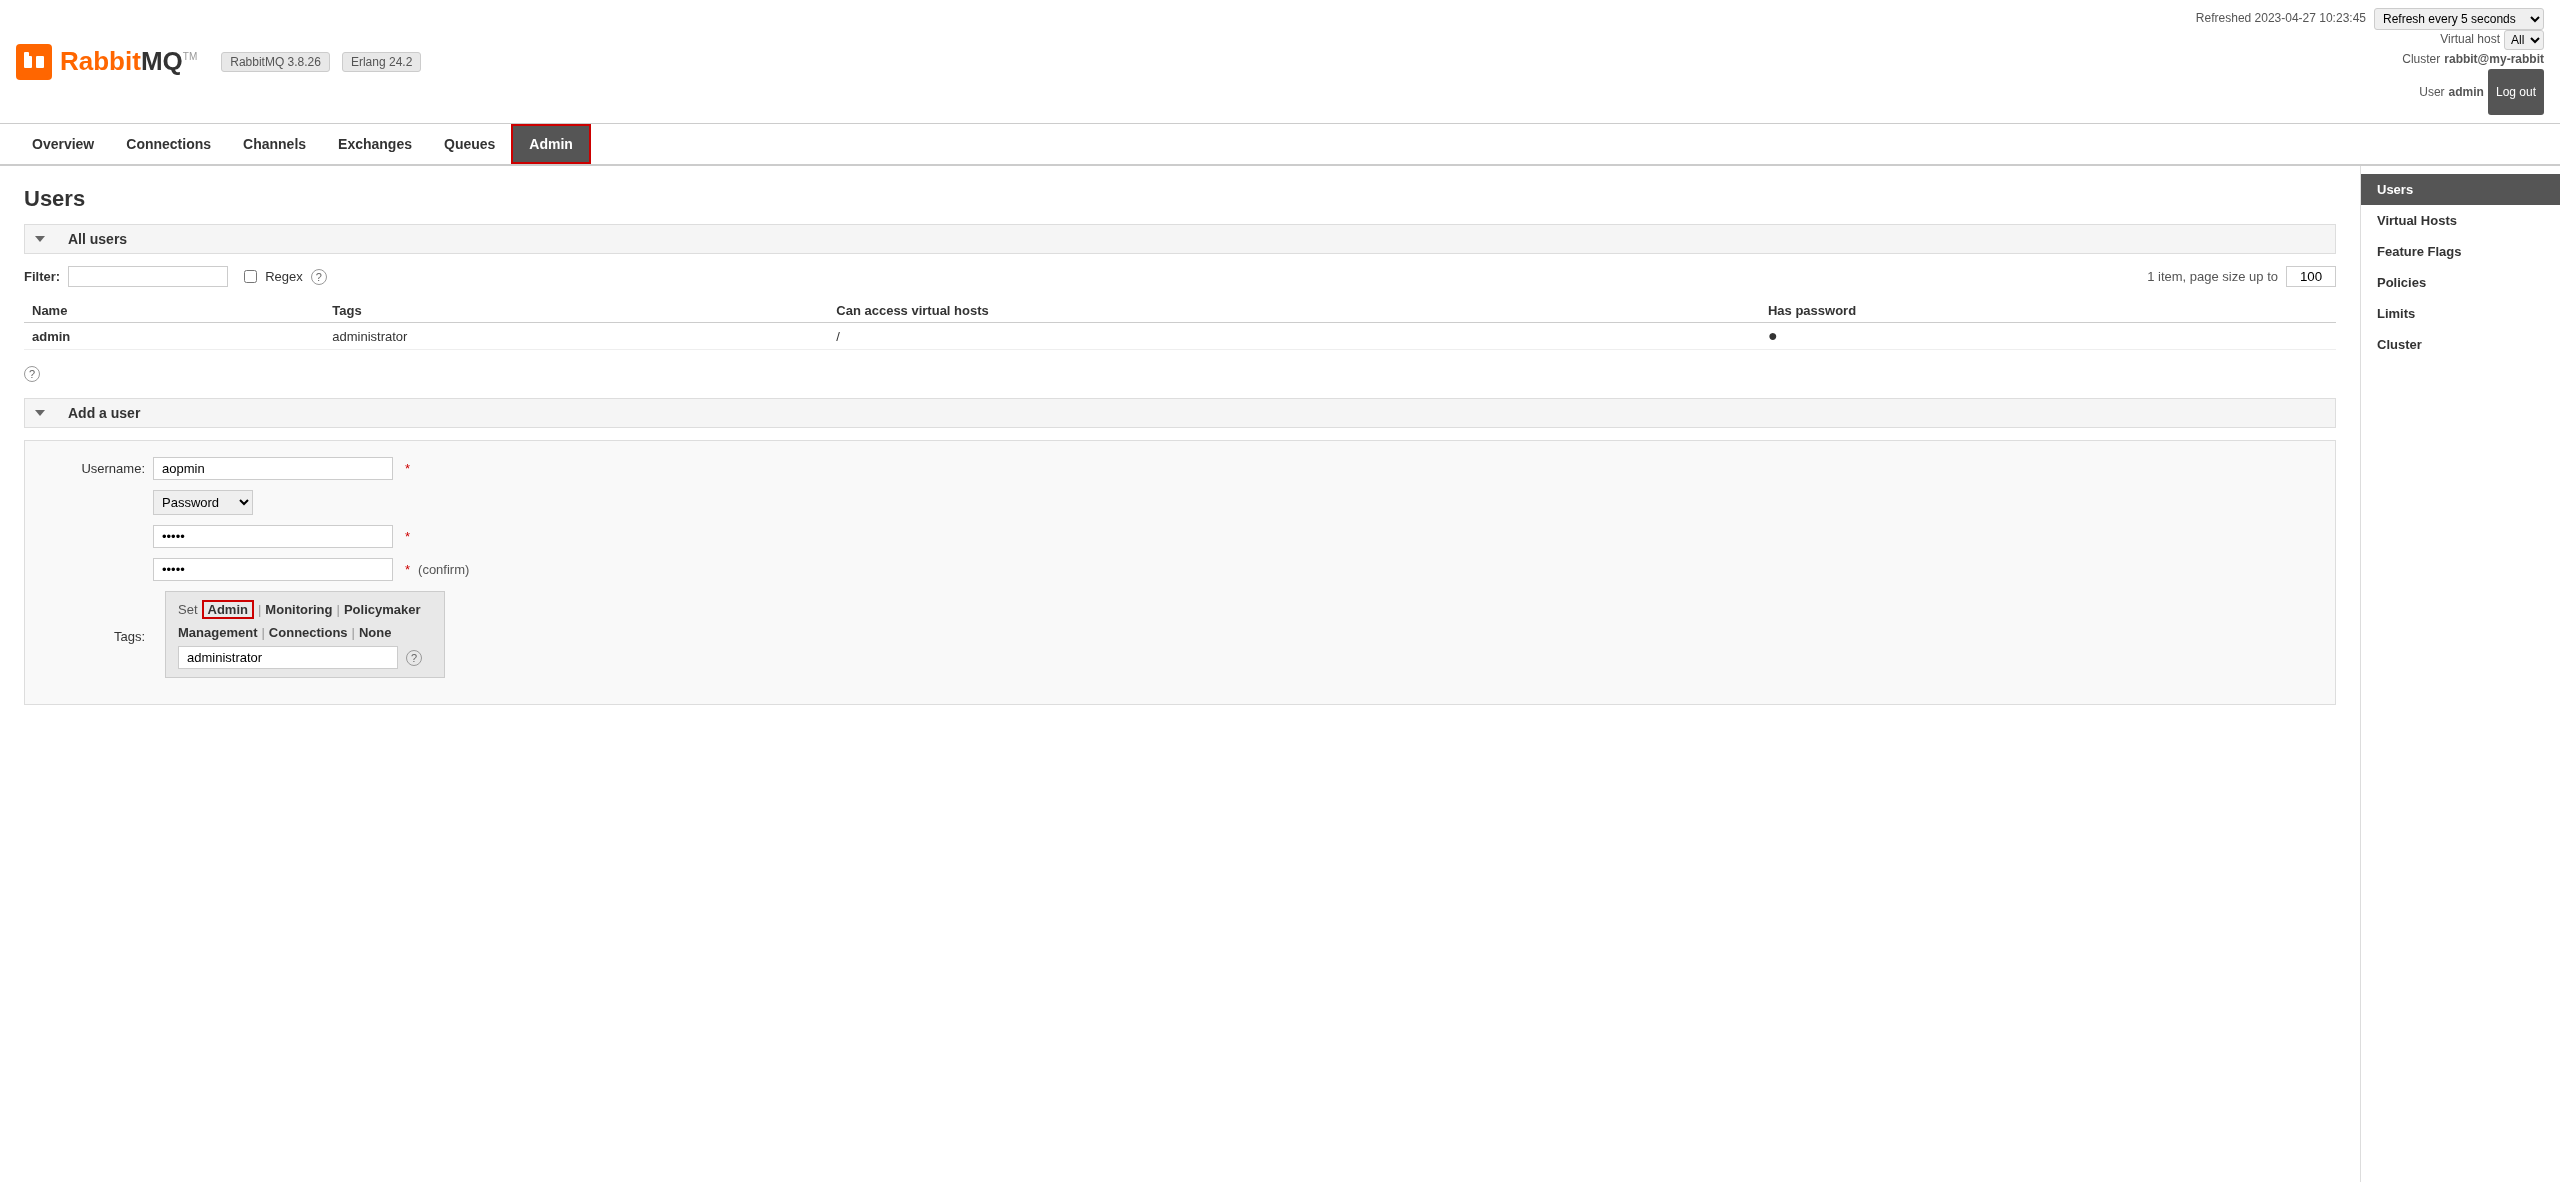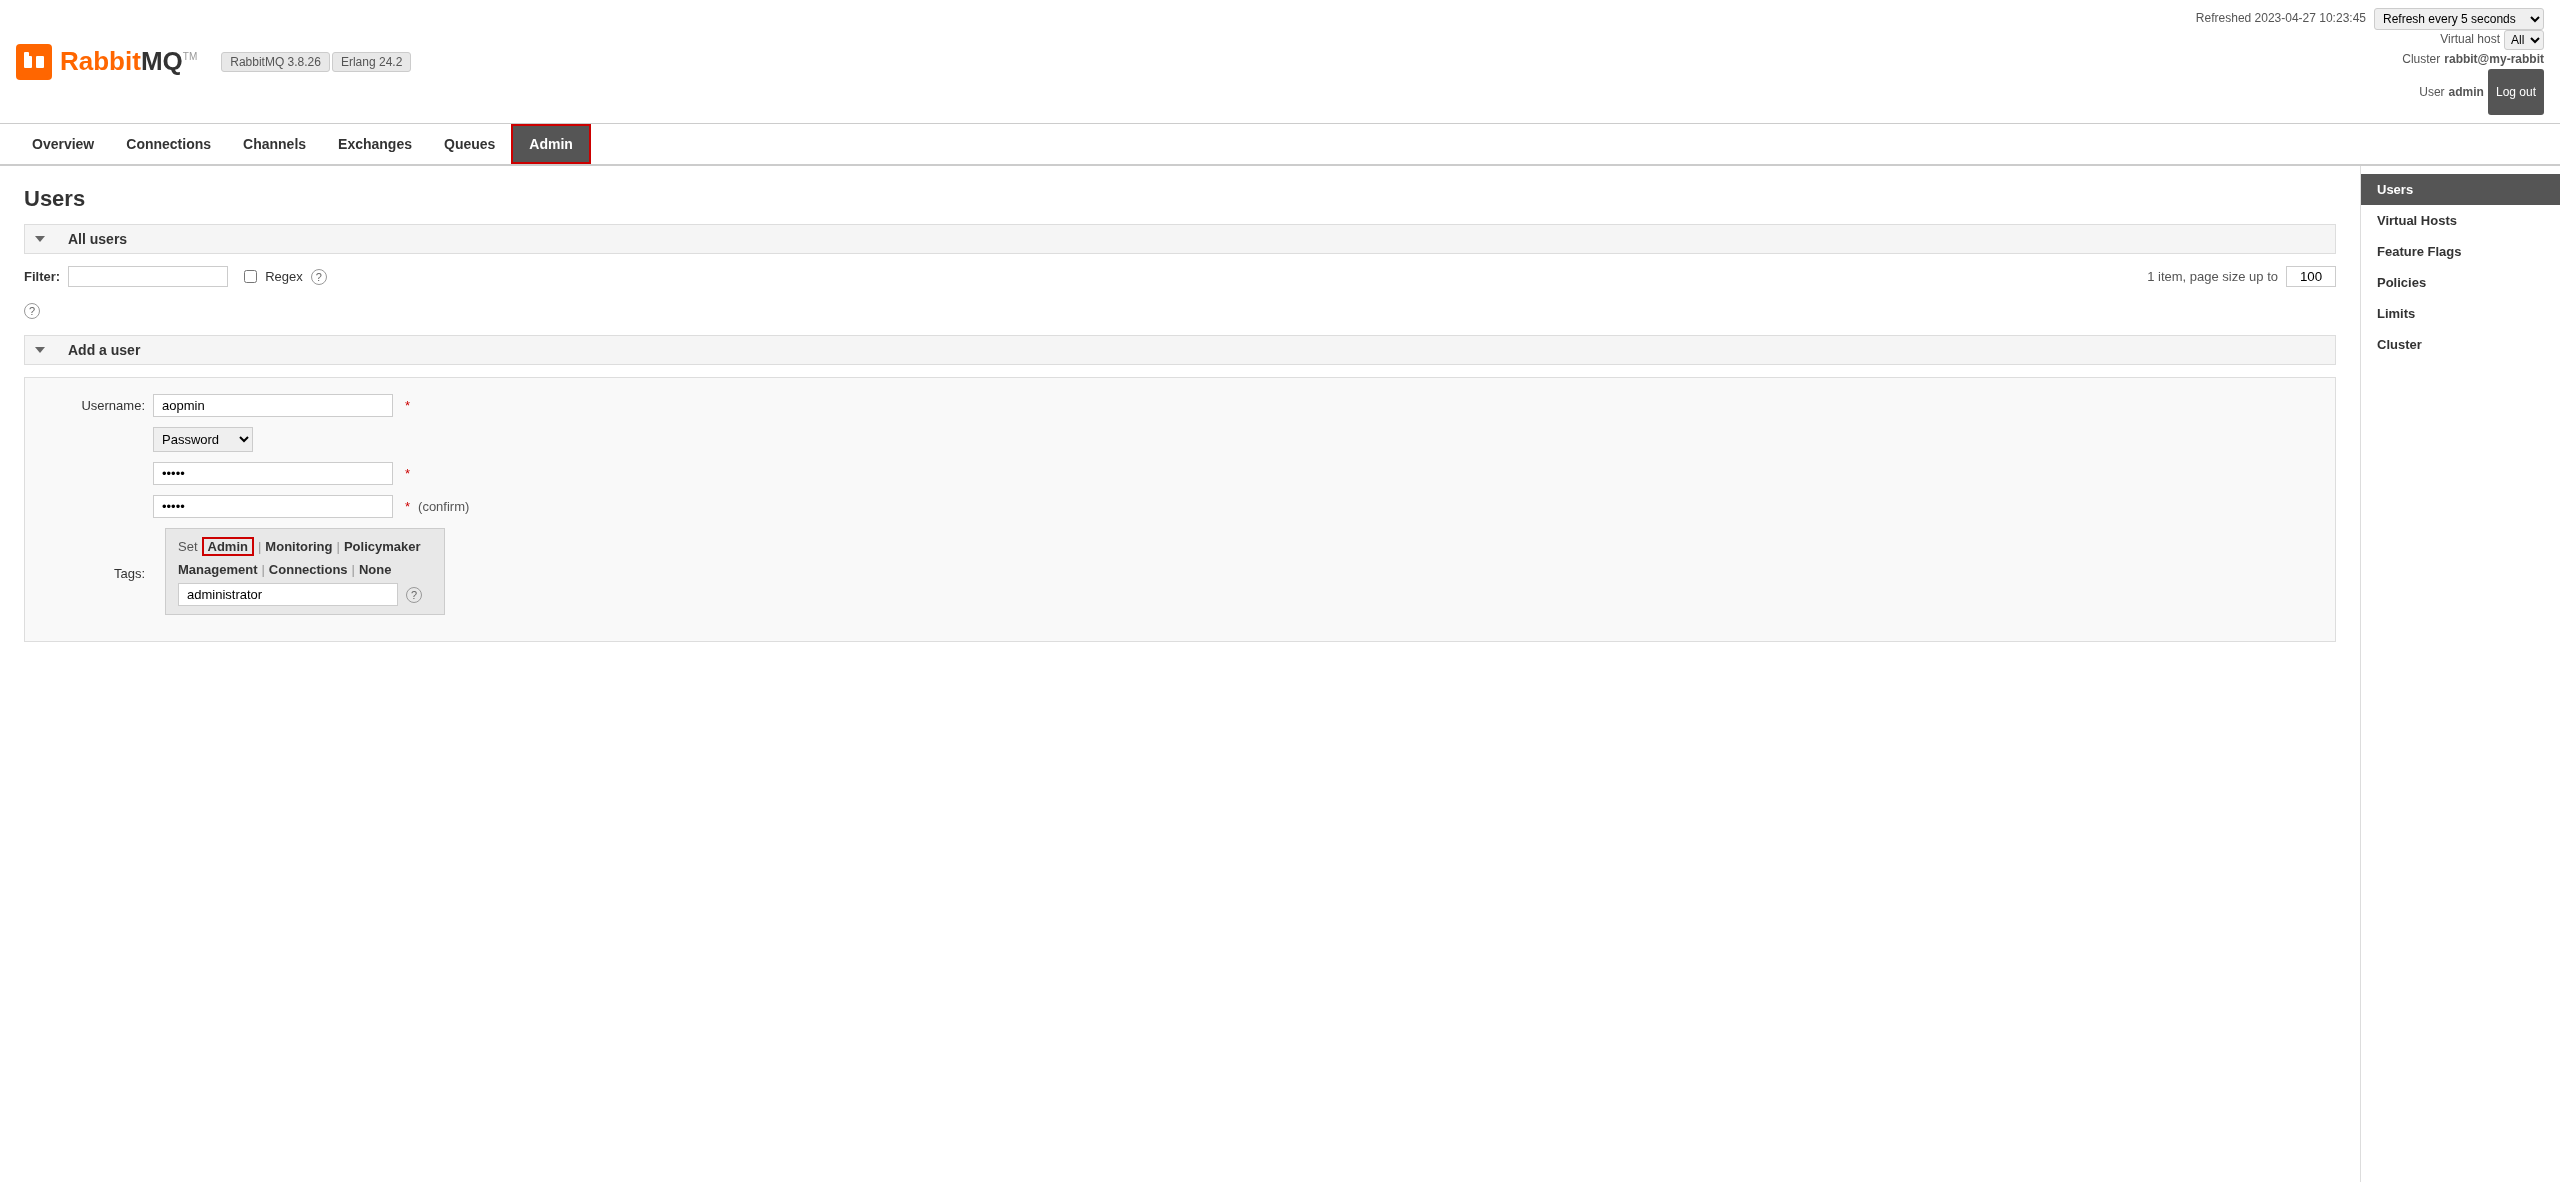--- a/index.html
+++ b/index.html
@@ -15,21 +15,21 @@
       position: relative;
     }
     #logo-area { display: flex; align-items: center; gap: 8px; }
     #logo-icon {
       width: 36px; height: 36px;
       background: #f60;
       border-radius: 4px;
       display: flex; align-items: center; justify-content: center;
       color: #fff; font-size: 18px; font-weight: bold;
     }
-    #version-badges { display: flex; gap: 2px; margin-left: 16px; }
+    #version-badges { display: flex; gap: 12px; margin-left: 16px; }
     .version-badge {
       background: #e8e8e8;
       border: 1px solid #ccc;
       border-radius: 3px;
       padding: 2px 8px;
       font-size: 12px;
       color: #555;
     }
     #header-right {
       margin-left: auto;
@@ -425,20 +425,40 @@
       <label>Regex</label>
       <span class="help-icon">?</span>
 
       <div class="pagination-row" style="margin-left:auto;margin-bottom:0;">
         <span>1 item, page size up to</span>
         <input type="text" class="page-size-input" value="100" style="">
       </div>
     </div>
 
     
+    <table class="users-table">
+      <thead>
+        <tr>
+          <th>Name</th>
+          <th>Tags</th>
+          <th>Can access virtual hosts</th>
+          <th>Has password</th>
+        </tr>
+      </thead>
+      <tbody>
+        <tr>
+          <td class="name-cell">admin</td>
+          <td>administrator</td>
+          <td>/</td>
+          <td>
+            <span class="has-password-dot">●</span>
+          </td>
+        </tr>
+      </tbody>
+    </table>
 
     <span class="qmark">?</span>
 
     
     <div class="add-user-section">
       <div class="section-header">
         <span class="triangle-down"></span>
         <span>Add a user</span>
       </div>
 

